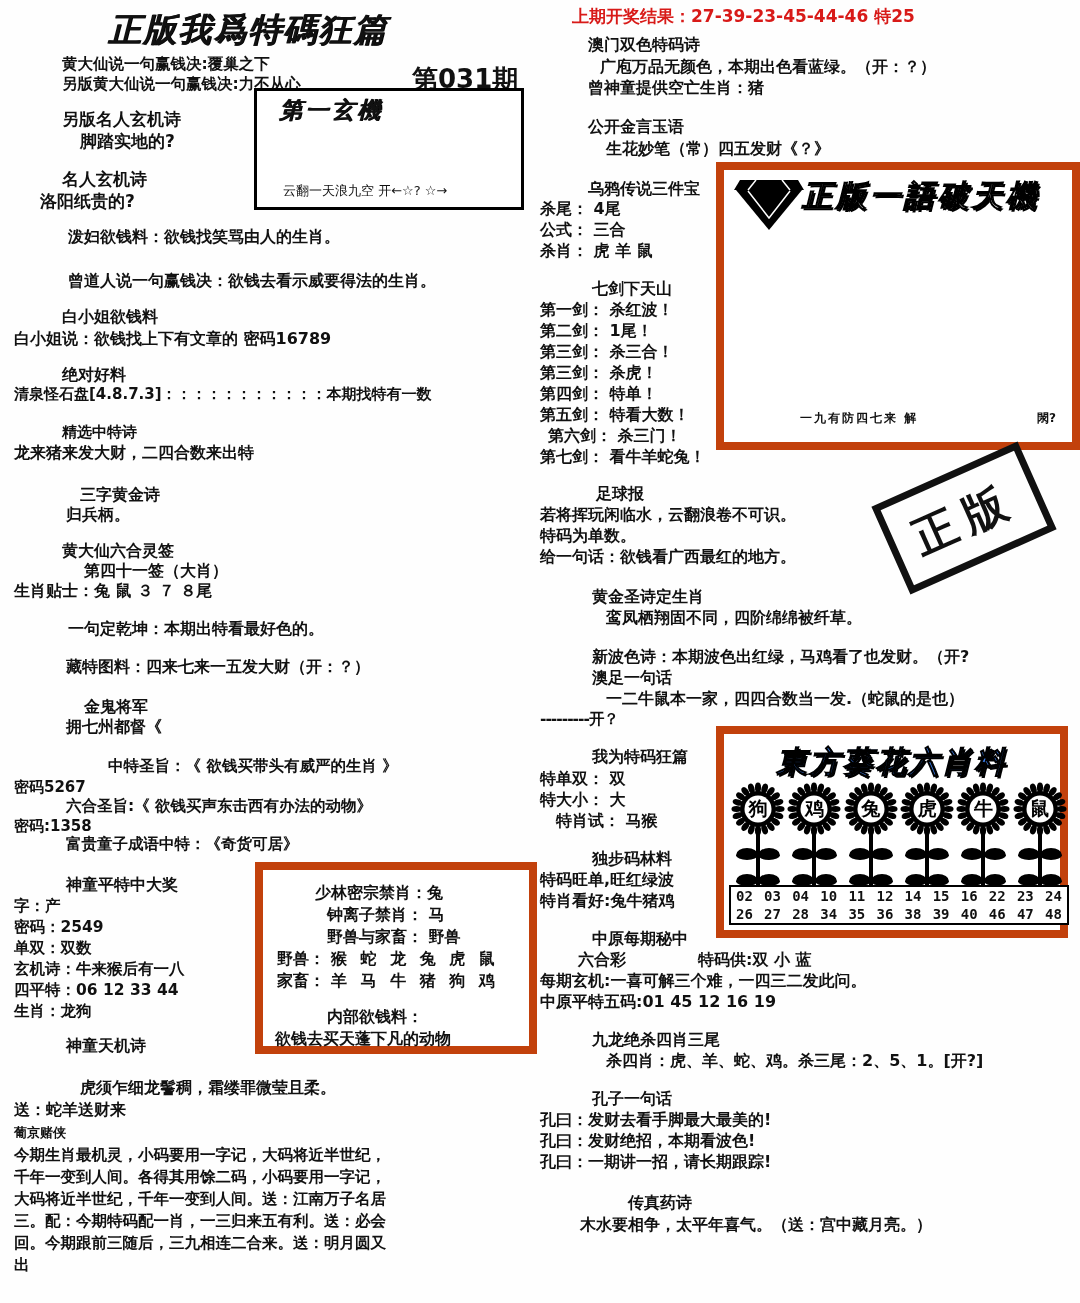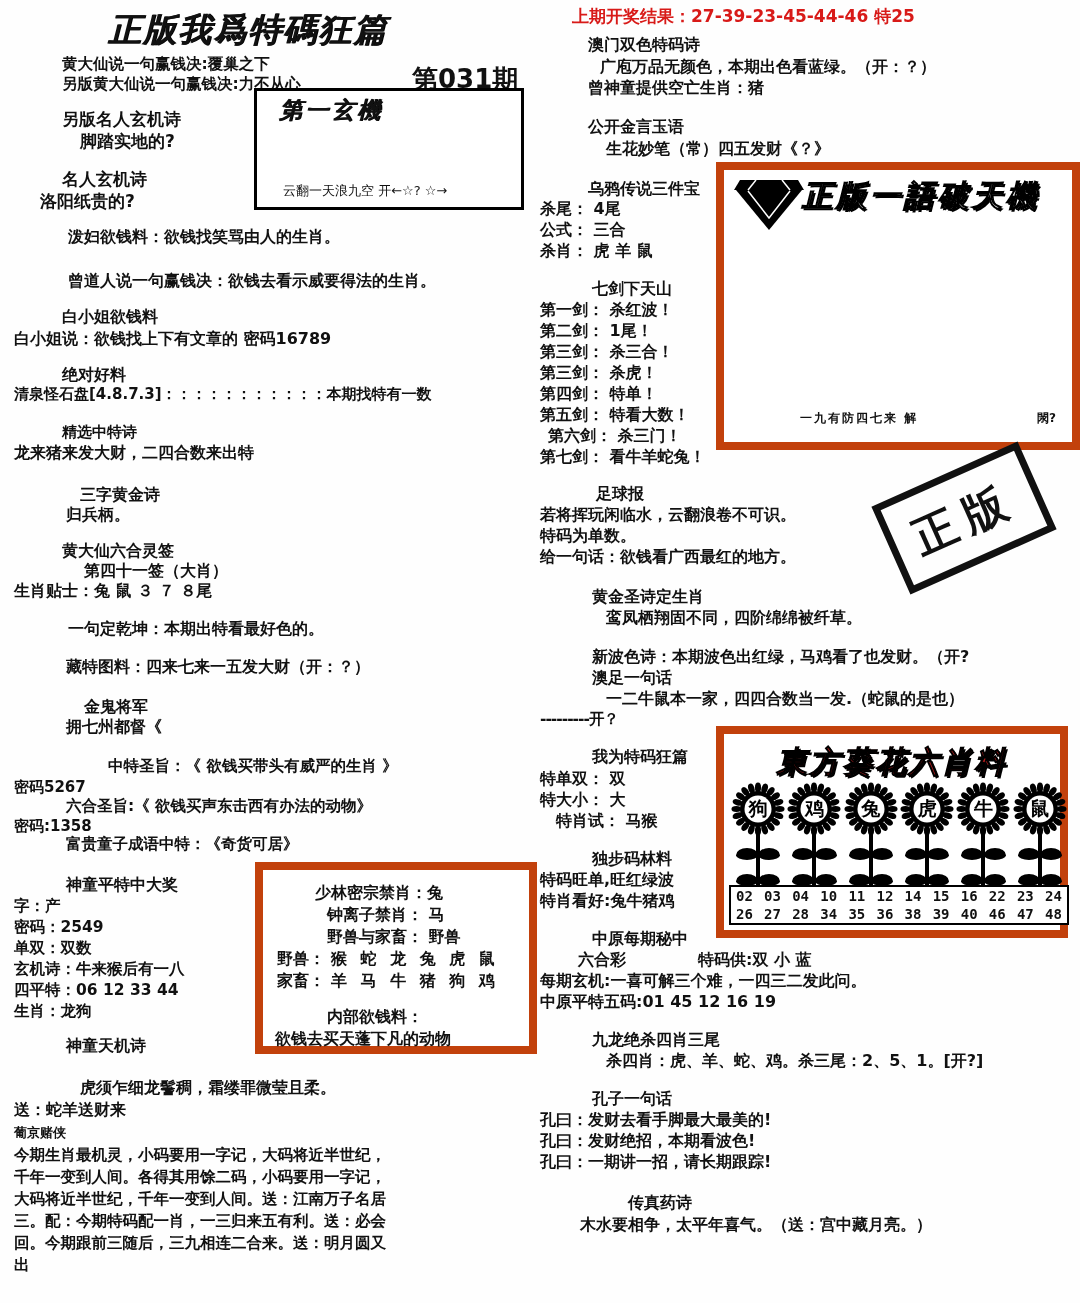--- a/index.html
+++ b/index.html
@@ -71,21 +71,21 @@
     display:block; text-align:center; line-height:84px;
     font-size:44px; font-weight:bold; letter-spacing:10px;
     font-family:"DejaVu Sans","Liberation Sans",sans-serif;
   }
 
   
   .sun-title {
     position:absolute; left:50%; top:8px; transform:translateX(-50%);
     font-size:30px; font-weight:bold; font-style:italic; letter-spacing:3px;
     white-space:nowrap;
-    -webkit-text-stroke:1px #000; color:#b91c1c;
+    -webkit-text-stroke:1px #000; color:#3b82f6;
     text-shadow:2px 2px 0 #000;
   }
   .flowers { position:absolute; left:6px; top:48px; width:338px; height:118px; display:flex; }
   .flower { flex:1; position:relative; }
   .flower .head { position:absolute; left:50%; top:0; transform:translateX(-50%); width:54px; height:54px; }
   .flower .zi {
     position:absolute; left:50%; top:27px; transform:translate(-50%,-50%);
     font-size:19px; font-weight:bold; color:#000; z-index:3;
   }
   .flower .stem { position:absolute; left:50%; top:52px; width:4px; height:62px; background:#000; transform:translateX(-50%); }

